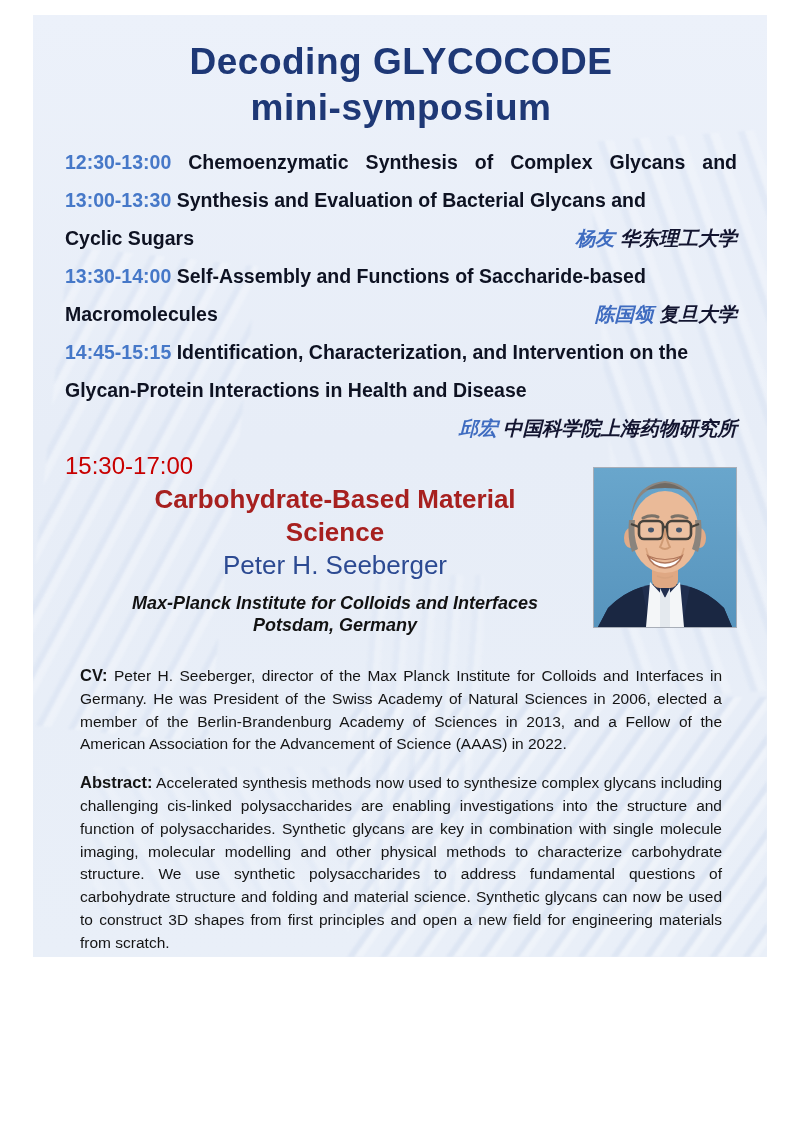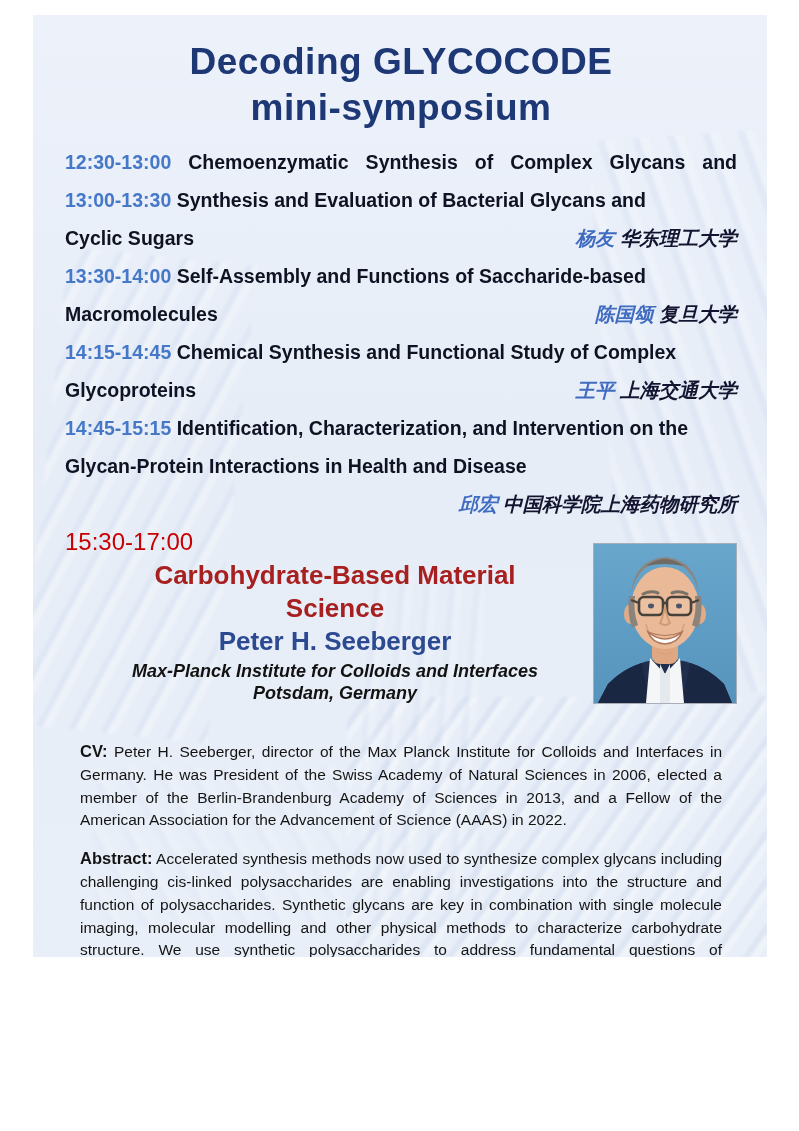--- a/index.html
+++ b/index.html
@@ -50,22 +50,22 @@
   .sched-line2 { display:flex; justify-content:space-between; align-items:baseline; }
   .sched-line3 { text-align:right; }
   .sname { color:#3f6cc0; font-style:italic; }
   .saff  { color:#131530; font-style:italic; }
   .speaker-group { white-space:nowrap; }
 
   .featured { position:relative; margin-top:6px; height:197px; }
   .f-time { font-size:24px; line-height:26px; font-weight:normal; color:#c80000; }
   .f-left { width:540px; text-align:center; }
   .f-title { margin-top:4px; font-size:26px; line-height:33px; font-weight:bold; color:#a7201f; }
-  .f-speaker { font-size:26px; line-height:33px; font-weight:bold; color:#2c4a92; }
-  .f-aff { margin-top:2px; font-size:18px; line-height:22px; font-weight:bold; font-style:italic; color:#121212; }
+  .f-speaker { font-size:26px; line-height:33px; font-weight:normal; color:#2c4a92; }
+  .f-aff { margin-top:10px; font-size:18px; line-height:22px; font-weight:bold; font-style:italic; color:#121212; }
 
   .photo {
     position:absolute; right:0; top:14px;
     width:144px; height:161px;
     border:1px solid #a8aeb8;
     box-sizing:border-box;
     overflow:hidden;
   }
   .photo svg { display:block; }
 
@@ -115,28 +115,20 @@
 
   <div class="sched-item">
     <div class="sched-line1"><span class="time">13:30-14:00</span> <span class="stitle">Self-Assembly and Functions of Saccharide-based</span></div>
     <div class="sched-line2">
             <span class="stitle">Macromolecules</span>
             <span class="speaker-group"><span class="sname">陈国颂</span> <span class="saff">复旦大学</span></span>
           </div>
 
   </div>
 
-  <div class="sched-item">
-    <div class="sched-line1"><span class="time">14:15-14:45</span> <span class="stitle">Chemical Synthesis and Functional Study of Complex</span></div>
-    <div class="sched-line2">
-            <span class="stitle">Glycoproteins</span>
-            <span class="speaker-group"><span class="sname">王平</span> <span class="saff">上海交通大学</span></span>
-          </div>
-
-  </div>
 
   <div class="sched-item">
     <div class="sched-line1"><span class="time">14:45-15:15</span> <span class="stitle">Identification, Characterization, and Intervention on the</span></div>
     <div class="sched-line2">
             <span class="stitle">Glycan-Protein Interactions in Health and Disease</span>
           </div>
     <div class="sched-line3"><span class="speaker-group"><span class="sname">邱宏</span> <span class="saff">中国科学院上海药物研究所</span></span></div>
   </div>
 </div>
 

